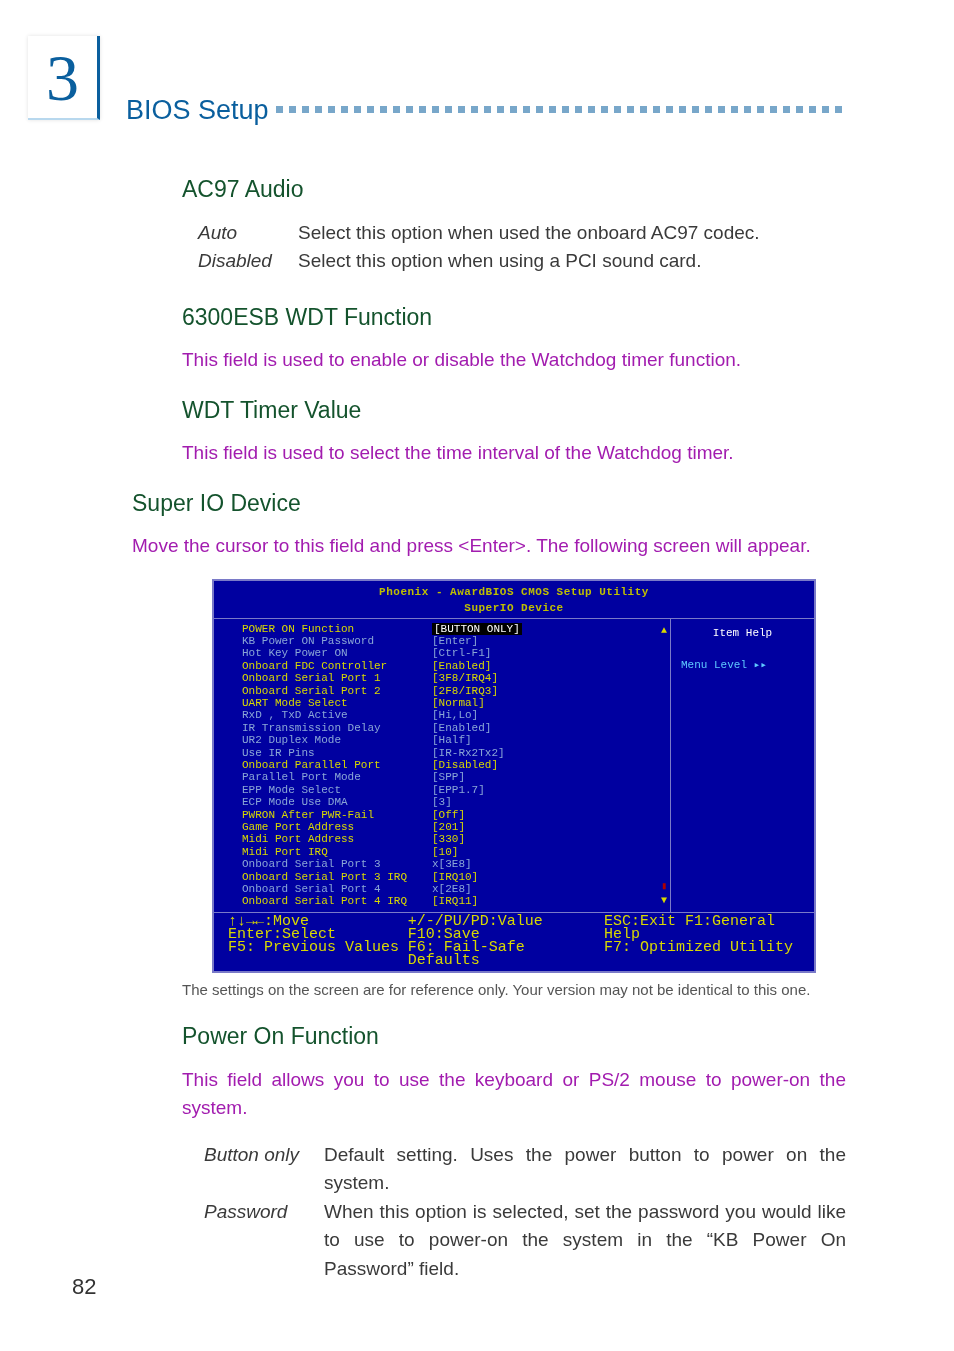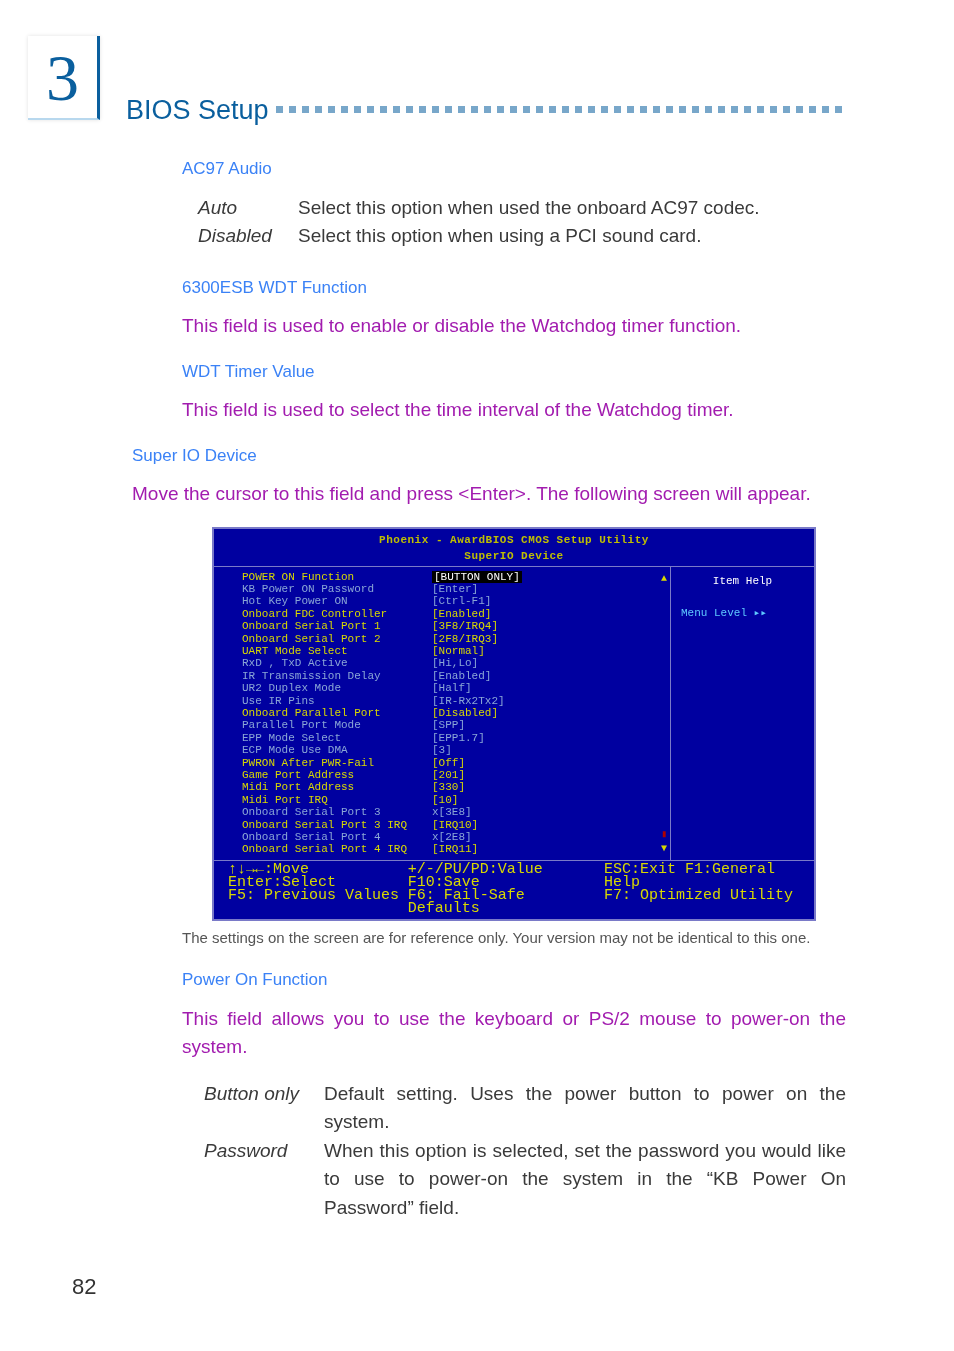--- a/index.html
+++ b/index.html
@@ -51,21 +51,21 @@
     gap: 6px;
   }
   .dots span {
     width: 7px;
     height: 7px;
     background: #0a5f9e;
     opacity: 0.55;
     flex: 0 0 auto;
   }
   .content { position: absolute; left: 182px; right: 108px; top: 156px; }
-  .h-teal { color: #3b82f6; font-size: 17px; margin-top: 0; margin-bottom: 12px; font-weight: 400; }
+  .h-teal { color: #14532d; font-size: 23px; margin-top: 16px; margin-bottom: 12px; font-weight: 400; }
   .section-left { margin-left: -50px; }
   .para { color: #a21caf; text-align: justify; margin-bottom: 18px; }
   .opt-table { margin: 10px 0 24px 16px; }
   .opt-row { display: flex; }
   .opt-label { font-style: italic; width: 100px; flex: 0 0 100px; color: #3a3a3a; }
   .opt-desc { color: #3a3a3a; text-align: justify; flex: 1; }
   .bios-shot {
     margin: 8px auto 4px auto;
     width: 604px;
     border: 2px solid #7a7ac8;

